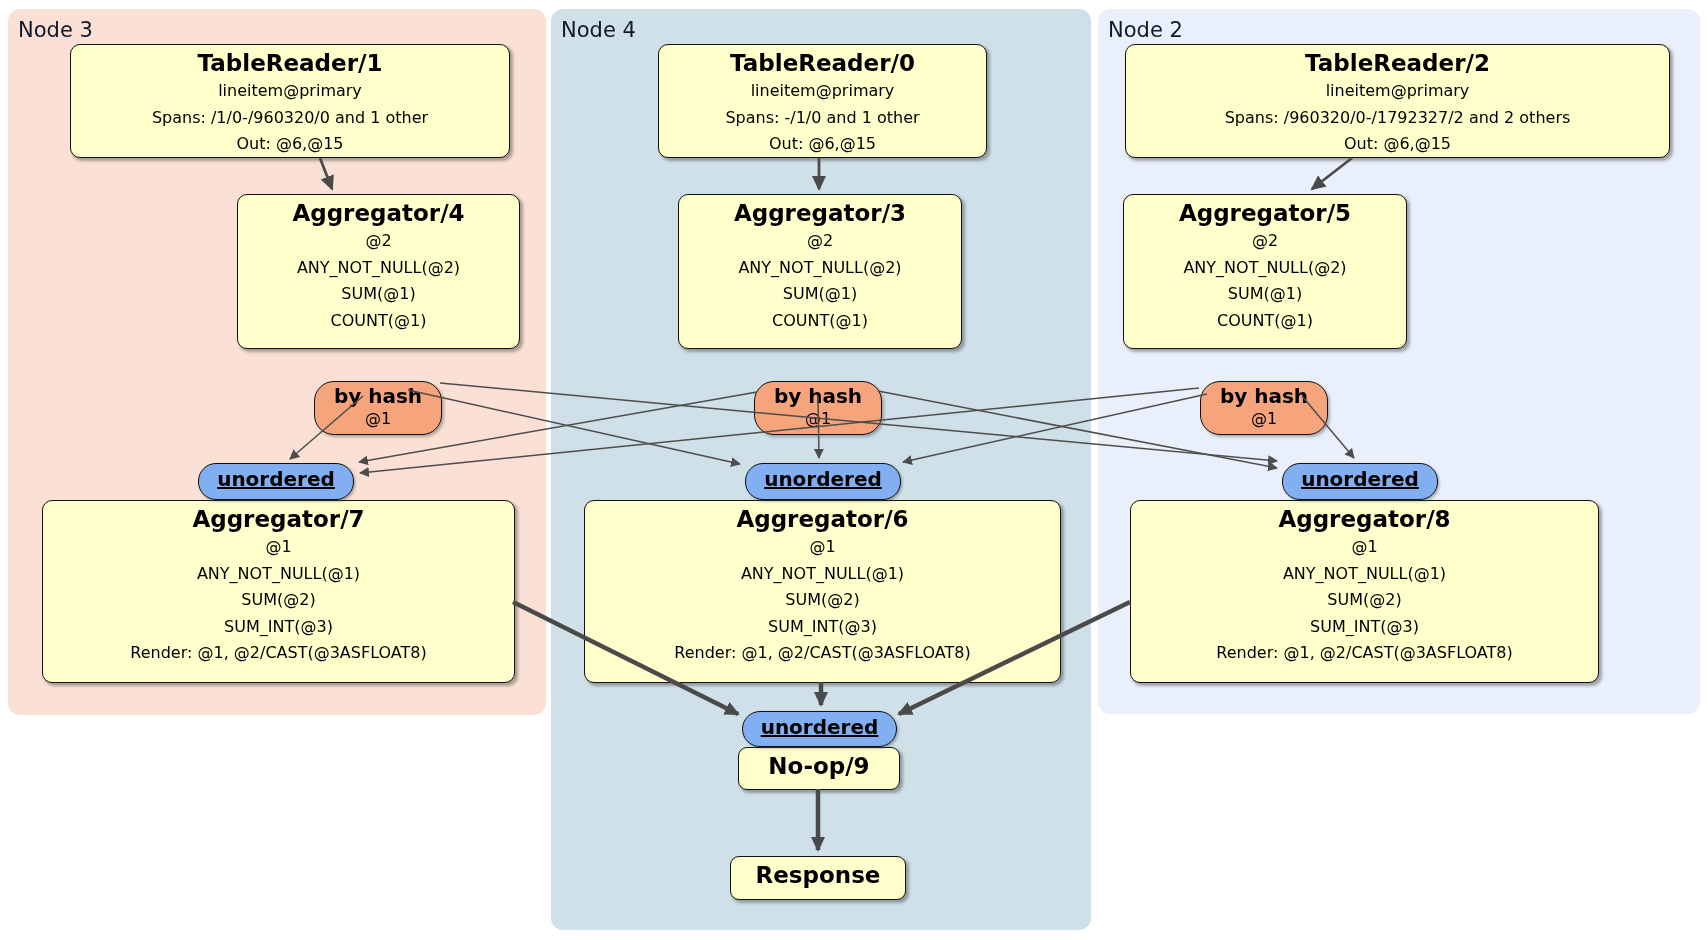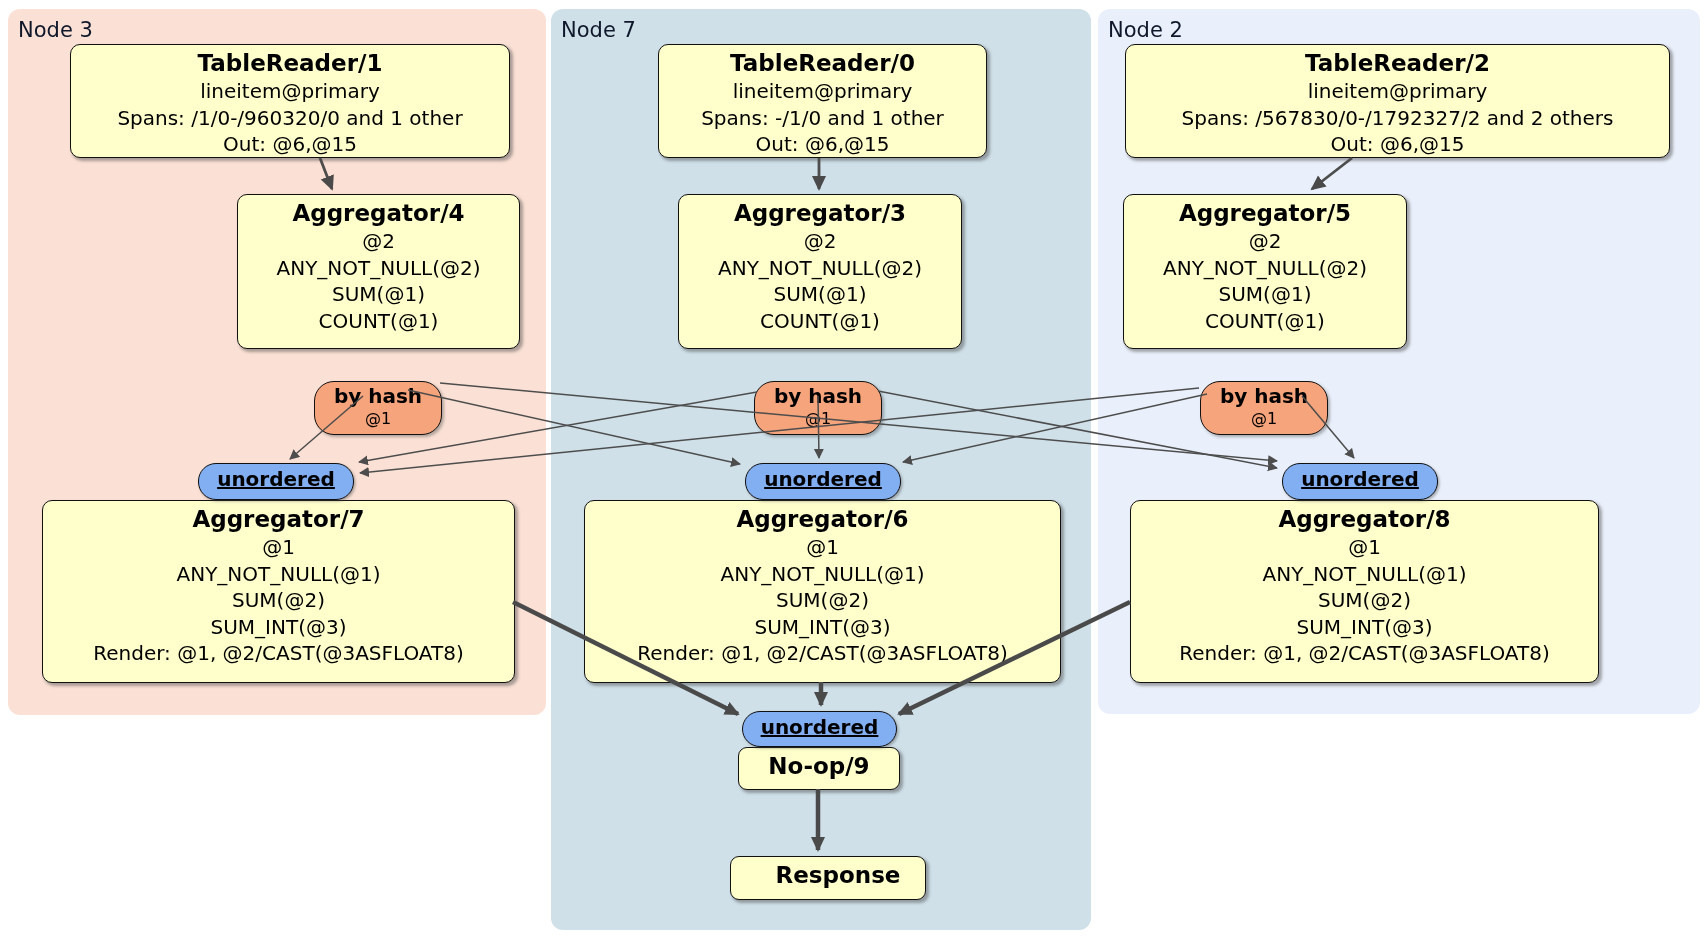--- a/index.html
+++ b/index.html
@@ -5,21 +5,21 @@
   html,body{margin:0;padding:0;background:#ffffff;}
   body{font-family:"DejaVu Sans","Liberation Sans",sans-serif;color:#000;}
   .canvas{position:relative;width:1708px;height:940px;overflow:hidden;background:#ffffff;}
 
   .region{position:absolute;border-radius:12px;z-index:1;}
   .region-label{display:inline-block;font-size:21px;padding:9px 0 0 10px;color:#0f172a;}
 
   .pbox{position:absolute;background:#ffffcc;border:1.6px solid #111;border-radius:10px;
         box-shadow:2.5px 2.5px 3px rgba(70,70,70,.45);text-align:center;z-index:4;}
   .ptitle{font-weight:700;font-size:23px;line-height:30px;padding-top:3px;white-space:nowrap;}
-  .pline{font-size:20px;line-height:26.5px;white-space:nowrap;}
+  .pline{font-size:16px;line-height:26.5px;white-space:nowrap;}
 
   .terminal{position:absolute;background:#ffffcc;border:1.6px solid #111;border-radius:9px;
         box-shadow:2.5px 2.5px 3px rgba(70,70,70,.45);text-align:center;z-index:4;}
   .terminal .ptitle{line-height:37px;padding-top:0;}
 
   .router{position:absolute;background:#f5a47c;border:1.6px solid #111;border-radius:20px;
         text-align:center;box-shadow:2px 2px 3px rgba(70,70,70,.4);z-index:6;margin-top:39px;}
   .rtitle{font-weight:700;font-size:20px;line-height:25px;padding-top:2px;}
   .rsub{font-size:16px;line-height:19px;}
 
@@ -35,42 +35,42 @@
 </style>
 </head>
 <body>
 
 <div class="canvas">
 
   <div class="region" style="left:8px;top:9px;width:538px;height:706px;background:#fbe1d5;">
     <span class="region-label">Node 3</span>
   </div>
   <div class="region" style="left:551px;top:9px;width:540px;height:921px;background:#cfe0e9;">
-    <span class="region-label">Node 7</span>
+    <span class="region-label">Node 4</span>
   </div>
   <div class="region" style="left:1098px;top:9px;width:602px;height:705px;background:#eaf0fb;">
     <span class="region-label">Node 2</span>
   </div>
 
   <div class="pbox" style="left:70px;top:44px;width:438px;height:112px;">
     <div class="ptitle">TableReader/1</div>
     <div class="pline">lineitem@primary</div>
     <div class="pline">Spans: /1/0-/960320/0 and 1 other</div>
     <div class="pline">Out: @6,@15</div>
   </div>
   <div class="pbox" style="left:658px;top:44px;width:327px;height:112px;">
     <div class="ptitle">TableReader/0</div>
     <div class="pline">lineitem@primary</div>
     <div class="pline">Spans: -/1/0 and 1 other</div>
     <div class="pline">Out: @6,@15</div>
   </div>
   <div class="pbox" style="left:1125px;top:44px;width:543px;height:112px;">
     <div class="ptitle">TableReader/2</div>
     <div class="pline">lineitem@primary</div>
-    <div class="pline">Spans: /567830/0-/1792327/2 and 2 others</div>
+    <div class="pline">Spans: /960320/0-/1792327/2 and 2 others</div>
     <div class="pline">Out: @6,@15</div>
   </div>
 
   <div class="pbox" style="left:237px;top:194px;width:281px;height:153px;">
     <div class="ptitle">Aggregator/4</div>
     <div class="pline">@2</div>
     <div class="pline">ANY_NOT_NULL(@2)</div>
     <div class="pline">SUM(@1)</div>
     <div class="pline">COUNT(@1)</div>
   </div>
@@ -136,21 +136,21 @@
     <div class="pline">SUM_INT(@3)</div>
     <div class="pline">Render: @1, @2/CAST(@3ASFLOAT8)</div>
   </div>
 
   <div class="stream" style="left:742px;top:711px;width:153px;height:34px;">
     <span>unordered</span>
   </div>
   <div class="terminal" style="left:738px;top:747px;width:160px;height:41px;">
     <div class="ptitle">No-op/9</div>
   </div>
-  <div class="terminal" style="left:730px;top:856px;width:174px;height:42px;padding-left:20px;">
+  <div class="terminal" style="left:730px;top:856px;width:174px;height:42px;">
     <div class="ptitle">Response</div>
   </div>
 
   <svg class="edges" width="1708" height="940" viewBox="0 0 1708 940">
     <defs>
       <marker id="arrow-s" markerUnits="userSpaceOnUse" markerWidth="12" markerHeight="11" refX="9" refY="5" orient="auto">
         <path d="M0,0 L10,5 L0,10 z" fill="#4d4d4d"></path>
       </marker>
       <marker id="arrow-b" markerUnits="userSpaceOnUse" markerWidth="17" markerHeight="15" refX="13" refY="7" orient="auto">
         <path d="M0,0 L15,7 L0,14 z" fill="#4a4a4a"></path>

